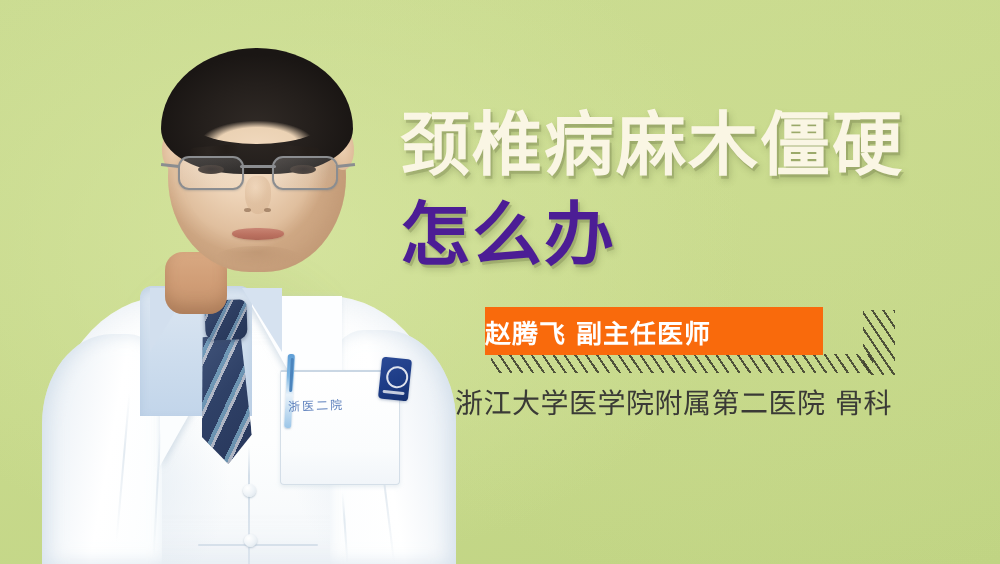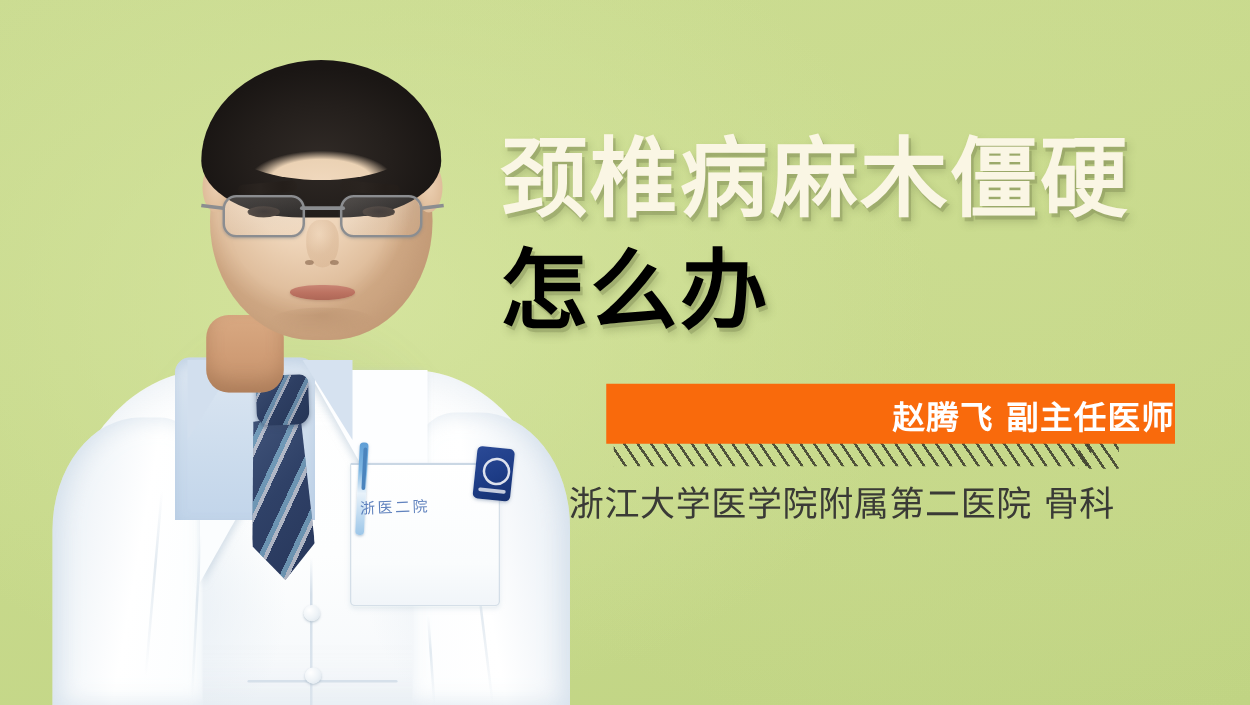--- a/index.html
+++ b/index.html
@@ -426,32 +426,32 @@
   }
 
   
   .headline {
     position: absolute;
     left: 400px;
     top: 100px;
     width: 580px;
   }
   .headline .line {
-    font-family: Liberation Serif, serif;
+    font-family: Liberation Sans, sans-serif;
     font-weight: 700;
     font-size: 70px;
     line-height: 90px;
     letter-spacing: 2px;
     white-space: nowrap;
     text-shadow:
        2px 3px 0 rgba(110,120,70,0.30),
        3px 5px 7px rgba(95,108,60,0.30);
   }
   .headline .line-1 { color: #faf6e4; }
-  .headline .line-2 { color: #000000; }
+  .headline .line-2 { color: #4c1d95; }
 
   
   .credential {
     position: absolute;
     left: 485px;
     top: 307px;
     width: 410px;
     height: 66px;
   }
   .credential .hatch-right {
@@ -470,25 +470,25 @@
     width: 382px; height: 19px;
     background: repeating-linear-gradient(
       56deg,
       rgba(60,60,45,0) 0px, rgba(60,60,45,0) 7px,
       rgba(58,58,44,0.85) 7px, rgba(58,58,44,0.85) 9px
     );
   }
   .credential .badge {
     position: absolute;
     left: 0; top: 0;
-    width: 455px; height: 48px;
+    width: 338px; height: 48px;
     background: #f96a0c;
     display: flex;
     align-items: center;
-    justify-content: flex-end;
+    justify-content: flex-start;
   }
   .credential .badge-text {
     font-family: "DejaVu Sans", "Liberation Sans", sans-serif;
     font-weight: 700;
     font-size: 26px;
     letter-spacing: 1px;
     color: #ffffff;
     white-space: nowrap;
   }
 

